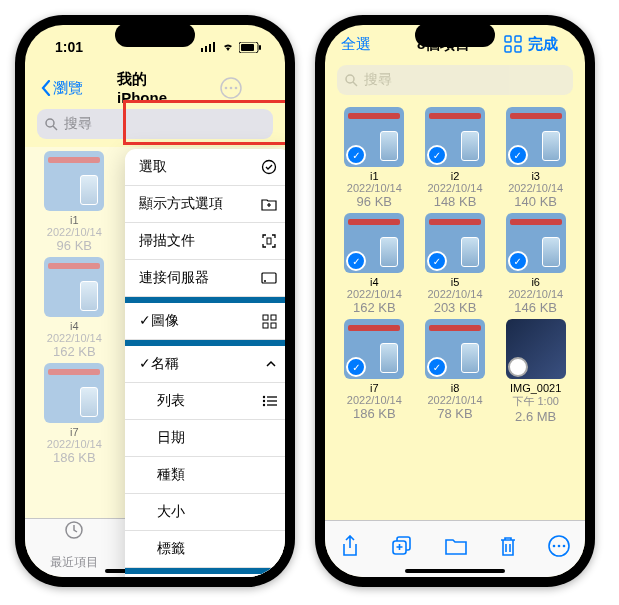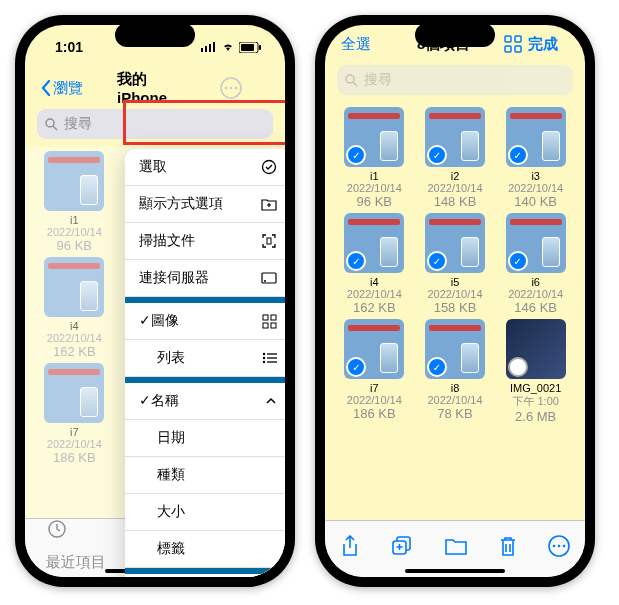--- a/index.html
+++ b/index.html
@@ -181,21 +181,22 @@
   display: flex;
   justify-content: space-around;
   align-items: center;
   background: #f9f9f9;
   flex-shrink: 0;
   padding-bottom: 6px;
 }
 .tab-item {
   display: flex;
   flex-direction: column;
-  font-size: 15px;
+  align-items: center;
+  font-size: 12px;
   color: #8e8e93;
   gap: 13px;
 }
 .tab-item.active { color: #007aff; }
 .toolbar {
   height: 50px;
   border-top: 0.5px solid #c6c6c8;
   display: flex;
   justify-content: space-around;
   align-items: center;
@@ -376,35 +377,35 @@
       </div>
       <div class="pop-row sep">
         <span><span class="pop-check">✓</span><span>圖像</span></span>
         <svg width="15" height="15">
             <rect x="1" y="1" width="5" height="5" stroke="#000" fill="none"></rect>
             <rect x="9" y="1" width="5" height="5" stroke="#000" fill="none"></rect>
             <rect x="1" y="9" width="5" height="5" stroke="#000" fill="none"></rect>
             <rect x="9" y="9" width="5" height="5" stroke="#000" fill="none"></rect>
           </svg>
       </div>
+      <div class="pop-row sep">
+        <span><span class="pop-check">✓</span><span>名稱</span></span>
+        <svg width="12" height="8">
+            <path d="M2 6 L6 2 L10 6" stroke="#000" stroke-width="1.5" fill="none"></path>
+          </svg>
+      </div>
       <div class="pop-row">
         <span class="pop-label-indent">列表</span>
         <svg width="15" height="12">
             <circle cx="2" cy="2" r="1.2" fill="#000"></circle>
             <line x1="5" y1="2" x2="15" y2="2" stroke="#000" stroke-width="1.3"></line>
             <circle cx="2" cy="6" r="1.2" fill="#000"></circle>
             <line x1="5" y1="6" x2="15" y2="6" stroke="#000" stroke-width="1.3"></line>
             <circle cx="2" cy="10" r="1.2" fill="#000"></circle>
             <line x1="5" y1="10" x2="15" y2="10" stroke="#000" stroke-width="1.3"></line>
-          </svg>
-      </div>
-      <div class="pop-row sep">
-        <span><span class="pop-check">✓</span><span>名稱</span></span>
-        <svg width="12" height="8">
-            <path d="M2 6 L6 2 L10 6" stroke="#000" stroke-width="1.5" fill="none"></path>
           </svg>
       </div>
       <div class="pop-row">
           <span class="pop-label-indent">日期</span>
         </div>
       <div class="pop-row">
           <span class="pop-label-indent">種類</span>
         </div>
       <div class="pop-row">
           <span class="pop-label-indent">大小</span>
@@ -493,21 +494,21 @@
             <div class="fsize">162 KB</div>
           </div>
           <div class="file-item">
             <div class="thumb ">
               <div class="thumb-bar"></div>
               <div class="thumb-inner sm"></div>
               <div class="sel-check">✓</div>
             </div>
             <div class="fname">i5</div>
             <div class="fdate">2022/10/14</div>
-            <div class="fsize">158 KB</div>
+            <div class="fsize">203 KB</div>
           </div>
           <div class="file-item">
             <div class="thumb ">
               <div class="thumb-bar"></div>
               <div class="thumb-inner sm"></div>
               <div class="sel-check">✓</div>
             </div>
             <div class="fname">i6</div>
             <div class="fdate">2022/10/14</div>
             <div class="fsize">146 KB</div>

